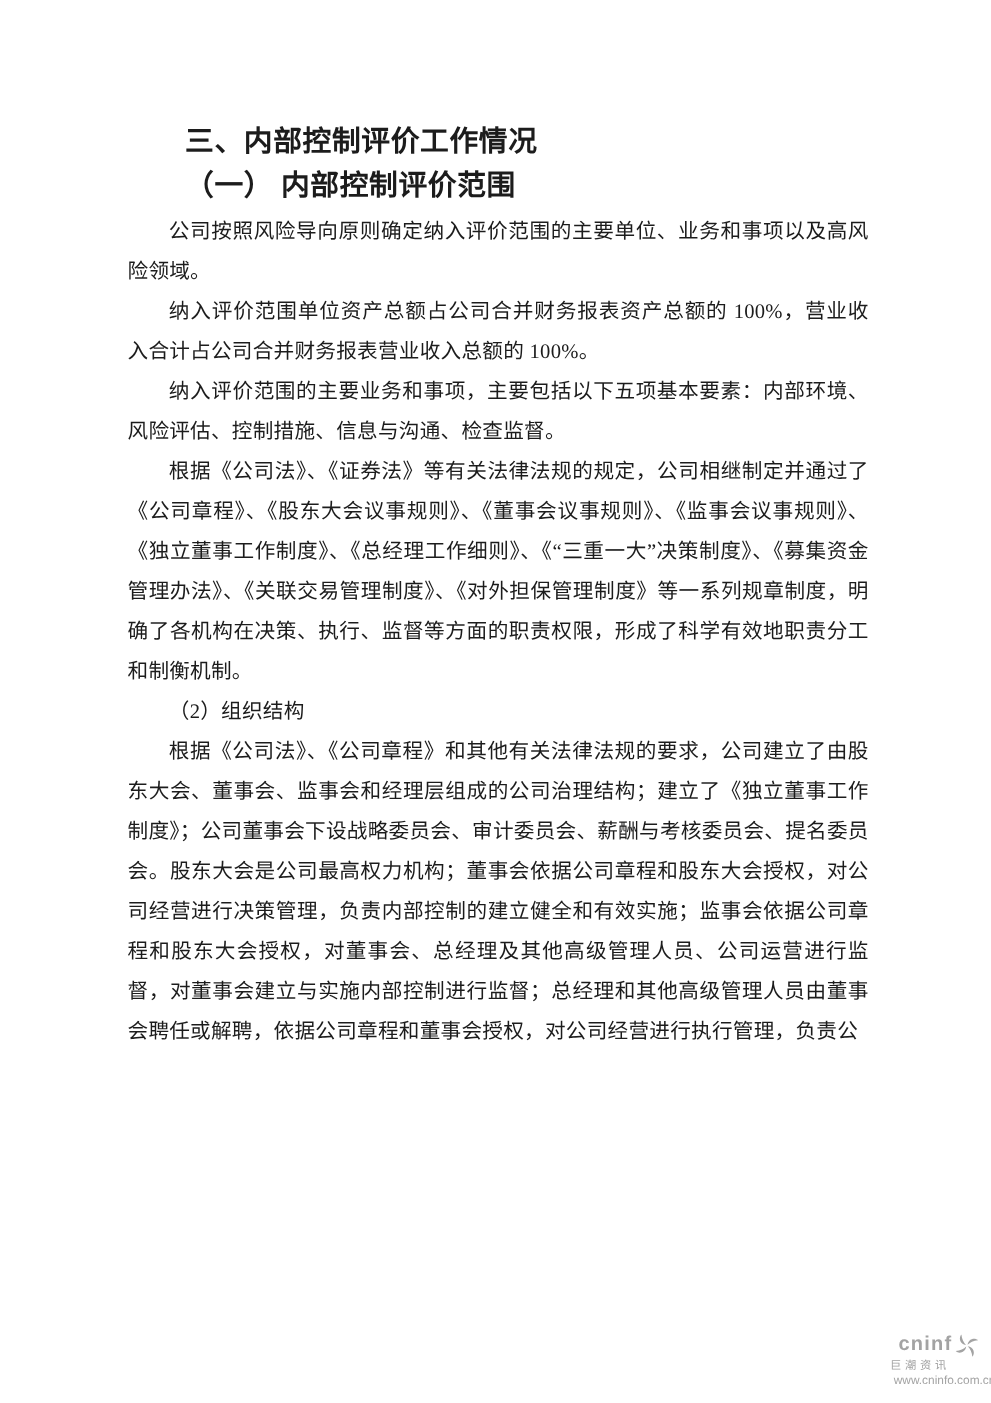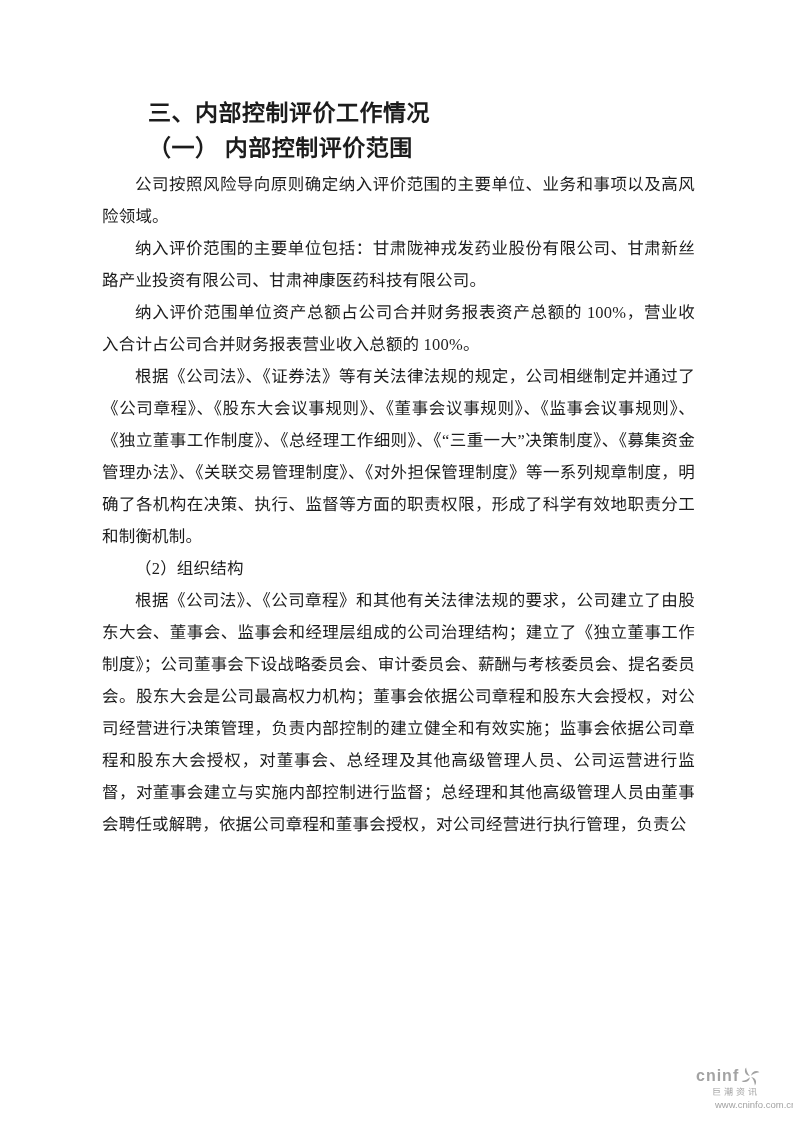--- a/index.html
+++ b/index.html
@@ -46,21 +46,21 @@
     width: 90px;
     text-align: center;
     font-family: "Liberation Sans", "DejaVu Sans", sans-serif;
     color: #a3a3a3;
     line-height: 1.1;
     user-select: none;
   }
   .wm-row {
     display: flex;
     align-items: center;
-    justify-content: flex-start;
+    justify-content: flex-end;
     gap: 1px;
     padding-right: 2px;
   }
   .wm-brand {
     font-size: 16px;
     font-weight: bold;
     letter-spacing: 1px;
   }
   .wm-icon { display: block; }
   .wm-cn {
@@ -78,22 +78,22 @@
 </style>
 </head>
 <body>
 
 <div class="page">
 
   <main class="content">
     <div class="h1">三、内部控制评价工作情况</div>
     <div class="h2">（一） 内部控制评价范围</div>
     <p class="para">公司按照风险导向原则确定纳入评价范围的主要单位、业务和事项以及高风险领域。</p>
-    <p class="para">纳入评价范围的主要单位包括：甘肃陇神戎发药业股份有限公司、甘肃新丝路产业投资有限公司、甘肃神康医药科技有限公司。</p>
     <p class="para">纳入评价范围单位资产总额占公司合并财务报表资产总额的 100%，营业收入合计占公司合并财务报表营业收入总额的 100%。</p>
+    <p class="para">纳入评价范围的主要业务和事项，主要包括以下五项基本要素：内部环境、风险评估、控制措施、信息与沟通、检查监督。</p>
     <p class="para">根据《公司法》、《证券法》等有关法律法规的规定，公司相继制定并通过了《公司章程》、《股东大会议事规则》、《董事会议事规则》、《监事会议事规则》、《独立董事工作制度》、《总经理工作细则》、《“三重一大”决策制度》、《募集资金管理办法》、《关联交易管理制度》、《对外担保管理制度》等一系列规章制度，明确了各机构在决策、执行、监督等方面的职责权限，形成了科学有效地职责分工和制衡机制。</p>
     <p class="para">（2）组织结构</p>
     <p class="para">根据《公司法》、《公司章程》和其他有关法律法规的要求，公司建立了由股东大会、董事会、监事会和经理层组成的公司治理结构；建立了《独立董事工作制度》；公司董事会下设战略委员会、审计委员会、薪酬与考核委员会、提名委员会。股东大会是公司最高权力机构；董事会依据公司章程和股东大会授权，对公司经营进行决策管理，负责内部控制的建立健全和有效实施；监事会依据公司章程和股东大会授权，对董事会、总经理及其他高级管理人员、公司运营进行监督，对董事会建立与实施内部控制进行监督；总经理和其他高级管理人员由董事会聘任或解聘，依据公司章程和董事会授权，对公司经营进行执行管理，负责公</p>
   </main>
 
   <div class="watermark">
     <div class="wm-row">
       <span class="wm-brand">cninf</span>
       <svg class="wm-icon" width="21" height="21" viewBox="0 0 24 24" aria-hidden="true">
         <g fill="#a3a3a3">

